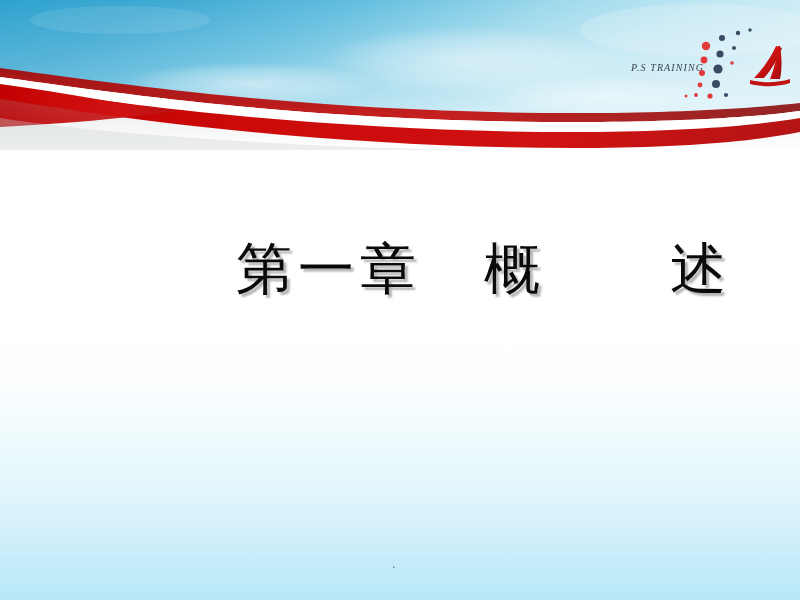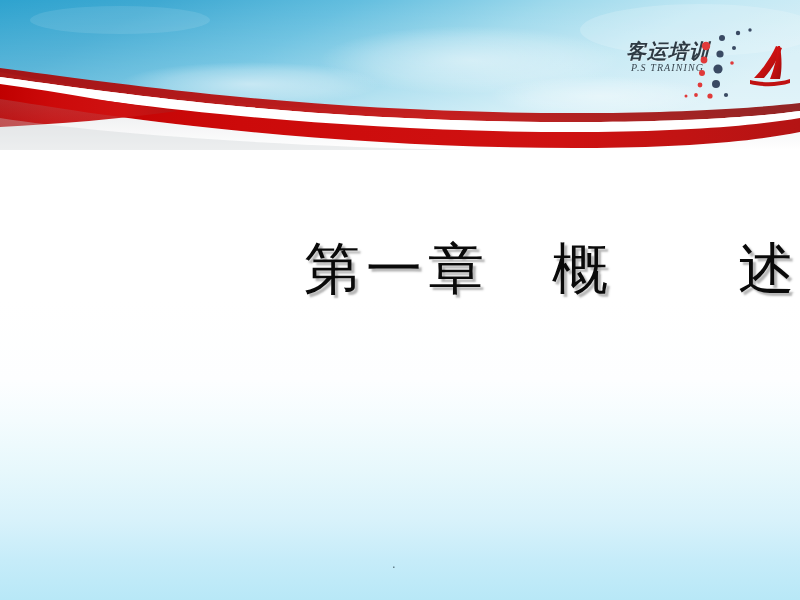--- a/index.html
+++ b/index.html
@@ -96,21 +96,21 @@
     width: 56px;
     height: 52px;
   }
 
   
   .title-wrap {
     position: absolute;
     left: 0;
     top: 240px;
     width: 800px;
-    text-align: right;
+    text-align: center;
   }
   .chapter-title {
     display: inline-block;
     margin-left: 168px;
     font-family: "DejaVu Sans", "Liberation Sans", sans-serif;
     font-size: 56px;
     font-weight: 400;
     line-height: 1.05;
     color: #0a0a0a;
     letter-spacing: 6px;
@@ -200,21 +200,20 @@
       <path d="M0,86 C40,91 80,98 120,105 C60,112 28,116 0,119 Z" fill="url(#redGrad)"></path>
       <path d="M0,84 C30,88 62,93 96,99 C120,103 148,107 178,111 C120,119 58,124 0,127 Z" fill="url(#redGrad)"></path>
 
       <path d="M0,99 C52,107 110,117 212,128 C322,140 460,149 596,148 C686,147 750,142 800,132
                L800,150 L0,150 Z" fill="url(#shadowGrad)" opacity="0.5"></path>
       <path d="M0,118 C90,132 260,146 470,150 L0,150 Z" fill="#c9ced2" opacity="0.35"></path>
     </svg>
   </div>
 
   <div class="logo-block">
-    <div class="logo-cn">客运培训</div>
     <div class="logo-en">P.S  TRAINING</div>
 
     <div class="logo-dots">
       <svg viewBox="0 0 80 74" xmlns="http://www.w3.org/2000/svg">
         <circle cx="26" cy="20" r="4.2" fill="#e03a3a"></circle>
         <circle cx="42" cy="12" r="3.0" fill="#3a4a63"></circle>
         <circle cx="58" cy="7" r="2.2" fill="#3a4a63"></circle>
         <circle cx="70" cy="4" r="1.7" fill="#3a4a63"></circle>
         <circle cx="24" cy="34" r="3.4" fill="#e03a3a"></circle>
         <circle cx="40" cy="28" r="3.6" fill="#3a4a63"></circle>

